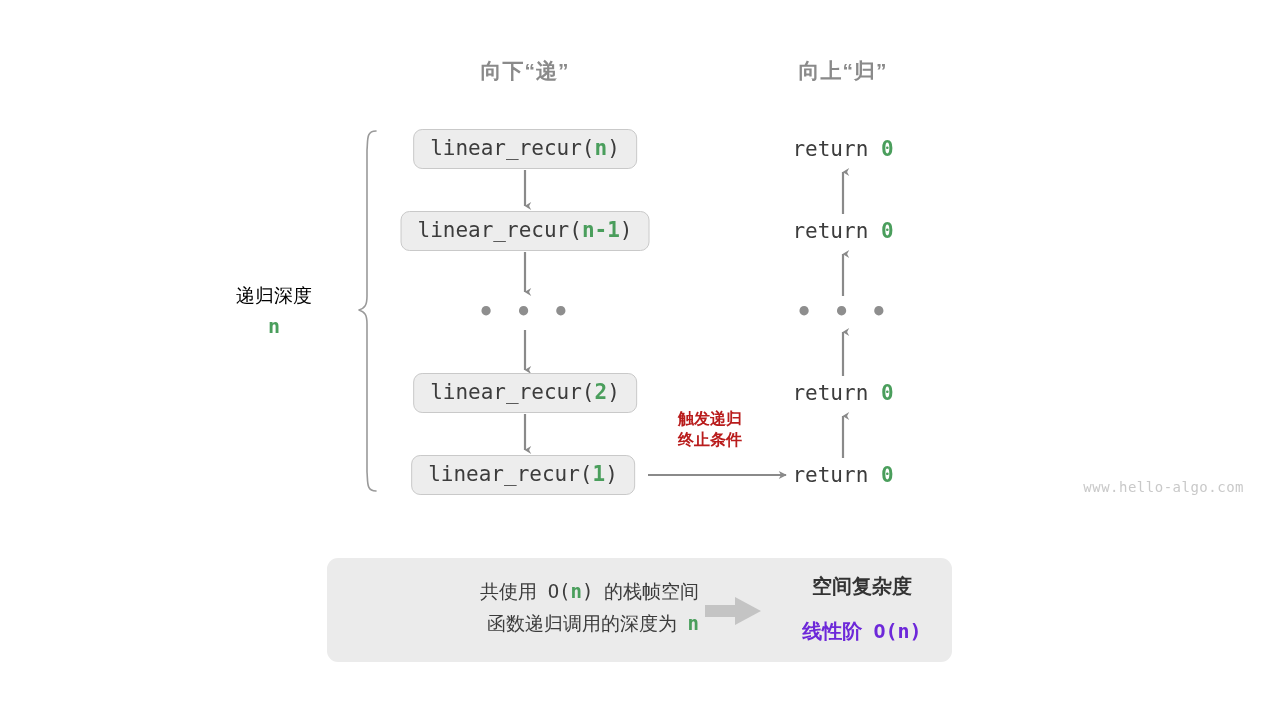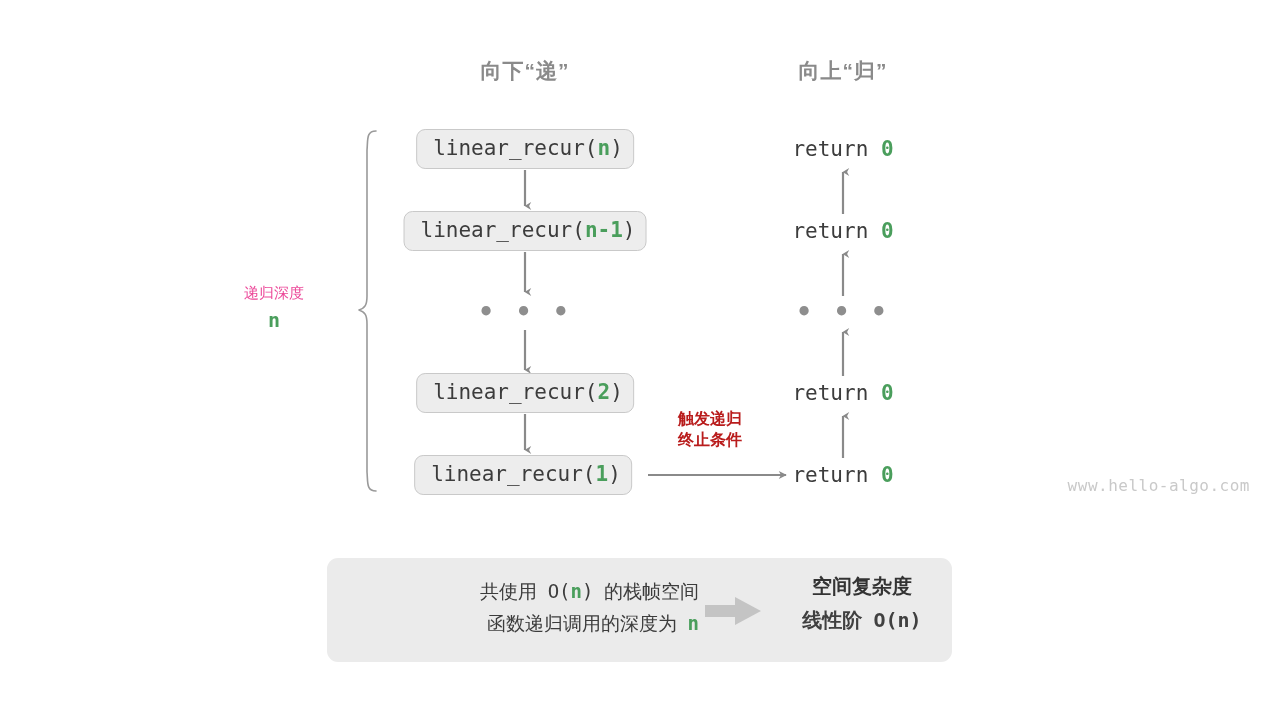--- a/index.html
+++ b/index.html
@@ -39,21 +39,21 @@
   
   .call-box {
     position: absolute;
     transform: translate(-50%, -50%);
     background: #ededed;
     border: 1px solid #c9c9c9;
     border-radius: 9px;
     font-family: "DejaVu Sans Mono", "Liberation Mono", monospace;
     font-size: 21px;
     color: #3c3c3c;
-    padding: 8px 10px 9px 16px;
+    padding: 8px 16px 9px 16px;
     white-space: nowrap;
     line-height: 1;
     box-sizing: border-box;
   }
   .call-box .arg { color: #4a9e5c; font-weight: bold; }
 
   
   .ret-label {
     position: absolute;
     transform: translate(-50%, -50%);
@@ -90,22 +90,22 @@
   
   .depth-label {
     position: absolute;
     transform: translateX(-50%);
     text-align: center;
     white-space: nowrap;
     line-height: 1.35;
   }
   .depth-label .d-text {
     display: block;
-    font-size: 15px;
-    color: #ec4899;
+    font-size: 19px;
+    color: #000000;
   }
   .depth-label .d-n {
     display: block;
     font-family: "DejaVu Sans Mono", "Liberation Mono", monospace;
     font-size: 20px;
     font-weight: bold;
     color: #4a9e5c;
     margin-top: 4px;
   }
 
@@ -171,34 +171,34 @@
   .summary-right .sr-title {
     display: block;
     font-size: 20px;
     font-weight: bold;
     color: #333333;
   }
   .summary-right .sr-value {
     display: block;
     font-size: 20px;
     font-weight: bold;
-    color: #404040;
-    margin-top: 2px;
+    color: #6d28d9;
+    margin-top: 13px;
   }
   .summary-right .sr-value .mono {
     font-family: "DejaVu Sans Mono", "Liberation Mono", monospace;
   }
 
   
   .watermark {
     position: absolute;
-    right: 30px;
+    right: 36px;
     bottom: 17px;
     font-family: "DejaVu Sans Mono", "Liberation Mono", monospace;
-    font-size: 16px;
+    font-size: 14px;
     color: #c9c9c9;
     letter-spacing: 0.5px;
     white-space: nowrap;
     margin-top: 44px;
   }
 </style>
 </head>
 <body>
 
 <div class="stage">

